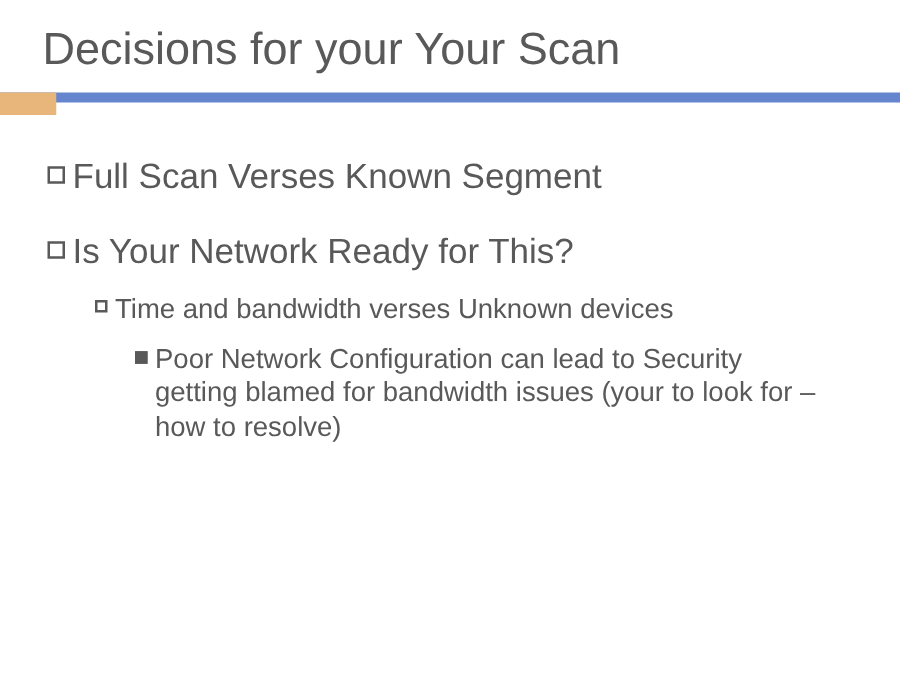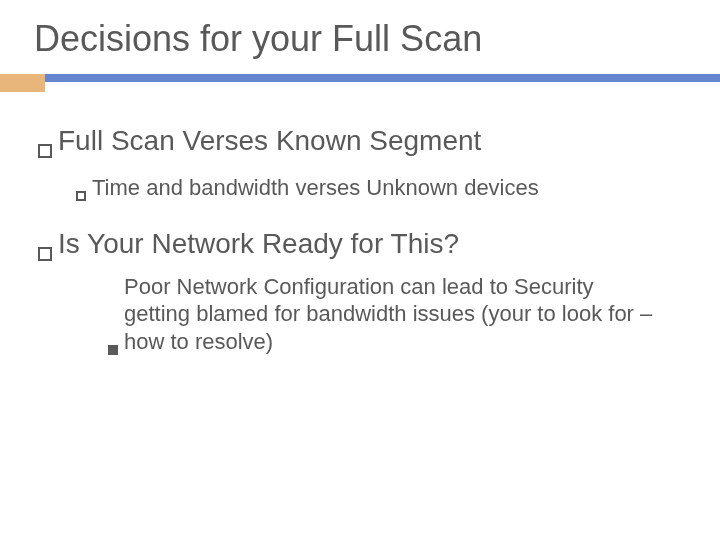--- a/index.html
+++ b/index.html
@@ -43,21 +43,21 @@
     top: 0; left: 0;
     height: 18px;
     width: 45px;
     background: #e8b67a;
   }
   .content {
     padding-left: 8px;
   }
   .row {
     display: flex;
-    align-items: flex-end;
+    align-items: flex-start;
   }
   .bullet-box {
     width: 14px;
     height: 14px;
     border: 2px solid #595959;
     flex-shrink: 0;
     margin-top: 9px;
     margin-right: 6px;
   }
   .bullet-box.small {
@@ -90,42 +90,42 @@
     line-height: 1.25;
   }
   .level2 { margin-left: 38px; margin-top: 16px; }
   .level1b { margin-top: 26px; }
   .level3 { margin-left: 70px; margin-top: 12px; padding-right: 30px; }
 </style>
 </head>
 <body>
 
 <div class="slide">
-  <h1 class="title">Decisions for your Full Scan</h1>
+  <h1 class="title">Decisions for your Your Scan</h1>
 
   <div class="accent-bar">
     <div class="accent-full"></div>
     <div class="accent-orange"></div>
   </div>
 
   <div class="content">
 
     <div class="row">
       <span class="bullet-box"></span>
       <span class="l1-text">Full Scan Verses Known Segment</span>
     </div>
 
+    <div class="row level1b">
+      <span class="bullet-box"></span>
+      <span class="l1-text">Is Your Network Ready for This?</span>
+    </div>
+
     <div class="row level2">
       <span class="bullet-box small"></span>
       <span class="l2-text">Time and bandwidth verses Unknown devices</span>
-    </div>
-
-    <div class="row level1b">
-      <span class="bullet-box"></span>
-      <span class="l1-text">Is Your Network Ready for This?</span>
     </div>
 
     <div class="row level3">
       <span class="bullet-box filled"></span>
       <span class="l3-text">Poor Network Configuration can lead to Security getting blamed for bandwidth issues (your to look for – how to resolve)</span>
     </div>
 
   </div>
 </div>
 

